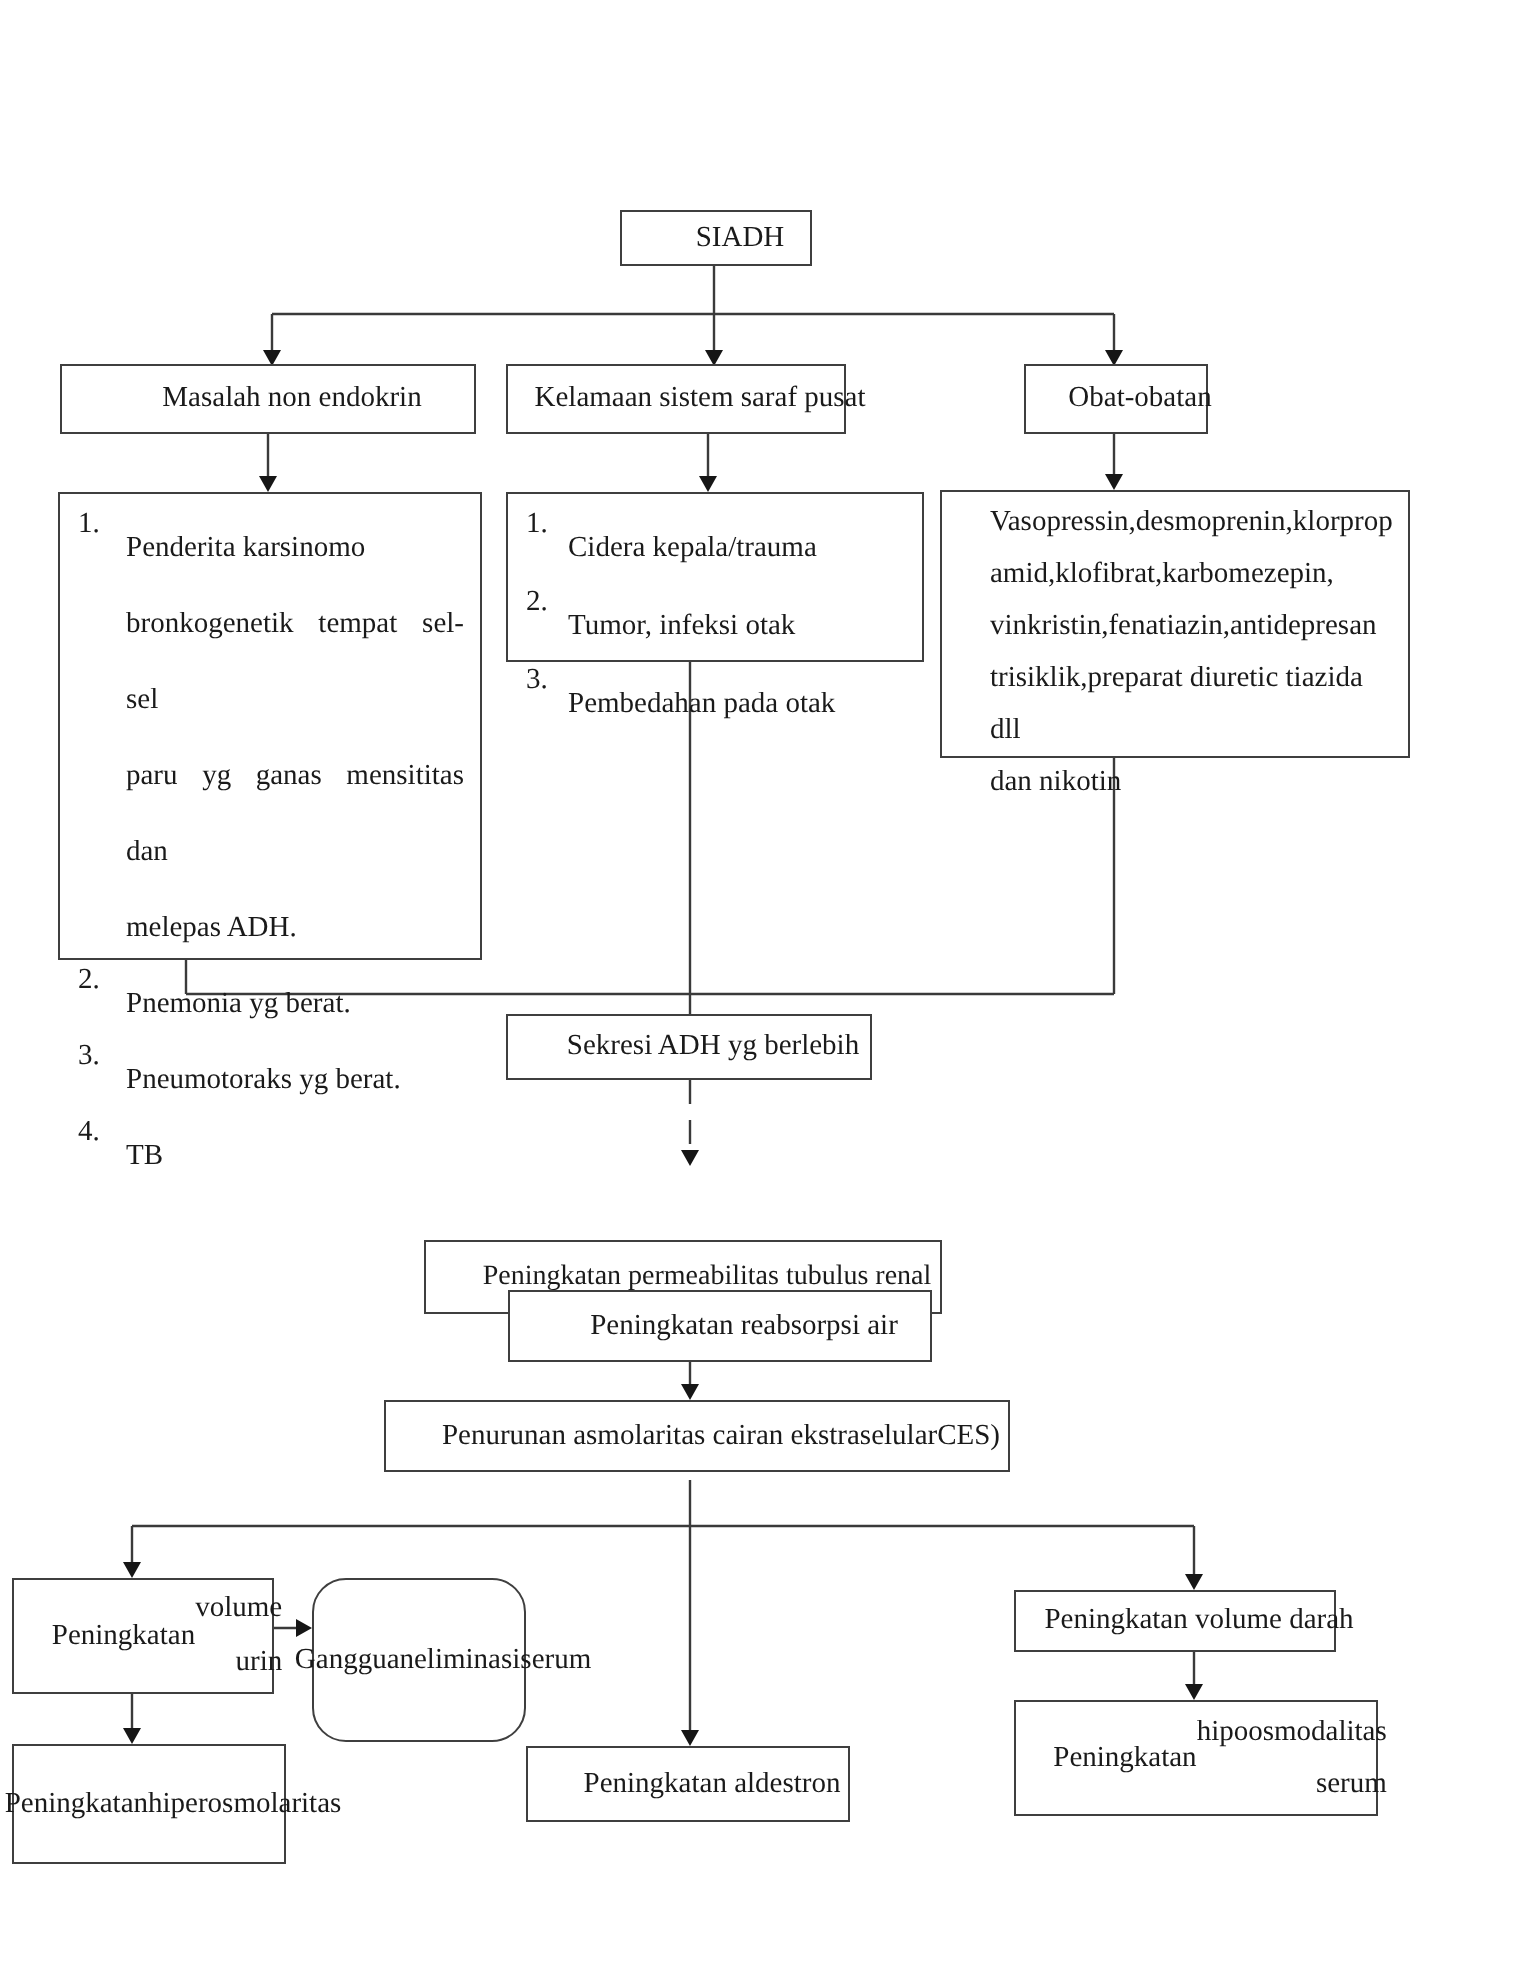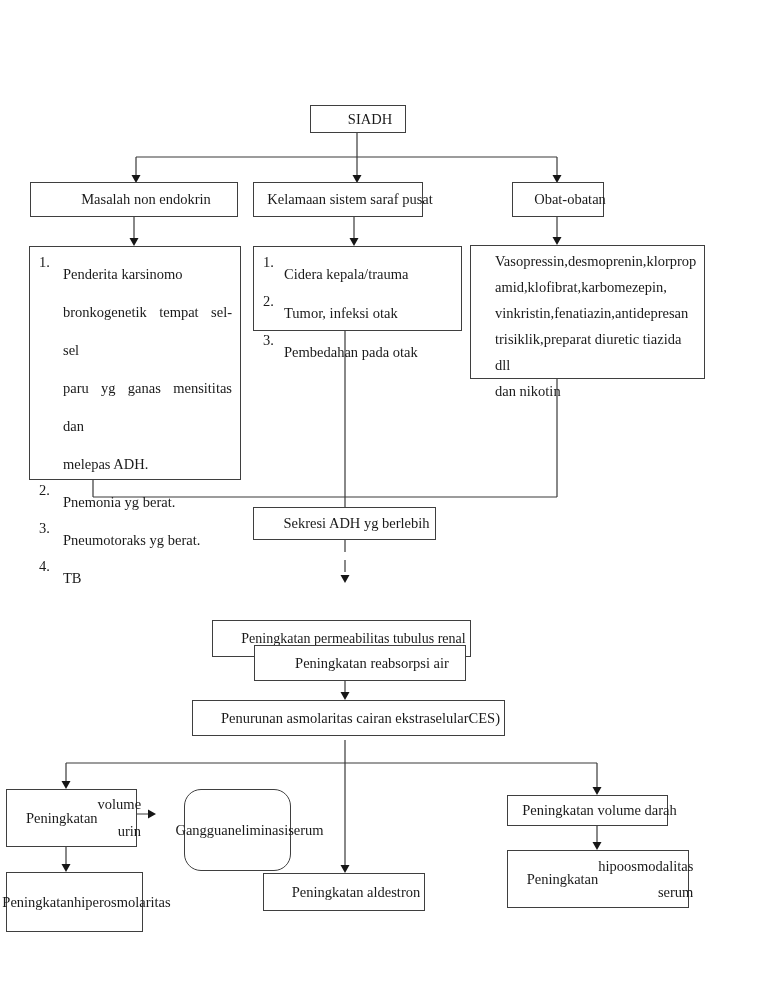--- a/index.html
+++ b/index.html
@@ -24,21 +24,21 @@
     padding-left: 24px;
   }
   .c1 { display: flex; align-items: center; justify-content: center; white-space: nowrap; }
   .stack {
     display: flex; flex-direction: row;
     align-items: center; justify-content: center;
     text-align: right;
   }
   .lh26 { line-height: 26px; }
   .lh27 { line-height: 27px; }
-  .round { border-radius: 17px; margin-left: 28px; }
+  .round { border-radius: 17px; }
   .dlist { padding: 2px 8px 0 9px; }
   .dl-row { display: flex; }
   .dl-num { flex: 0 0 24px; }
   .dl-text { flex: 1; margin-top: 12px; }
   .just .dl-text { text-align: justify; text-align-last: justify; }
   .plines { padding: 2px 6px 0 24px; }
 </style>
 </head>
 <body>
 

